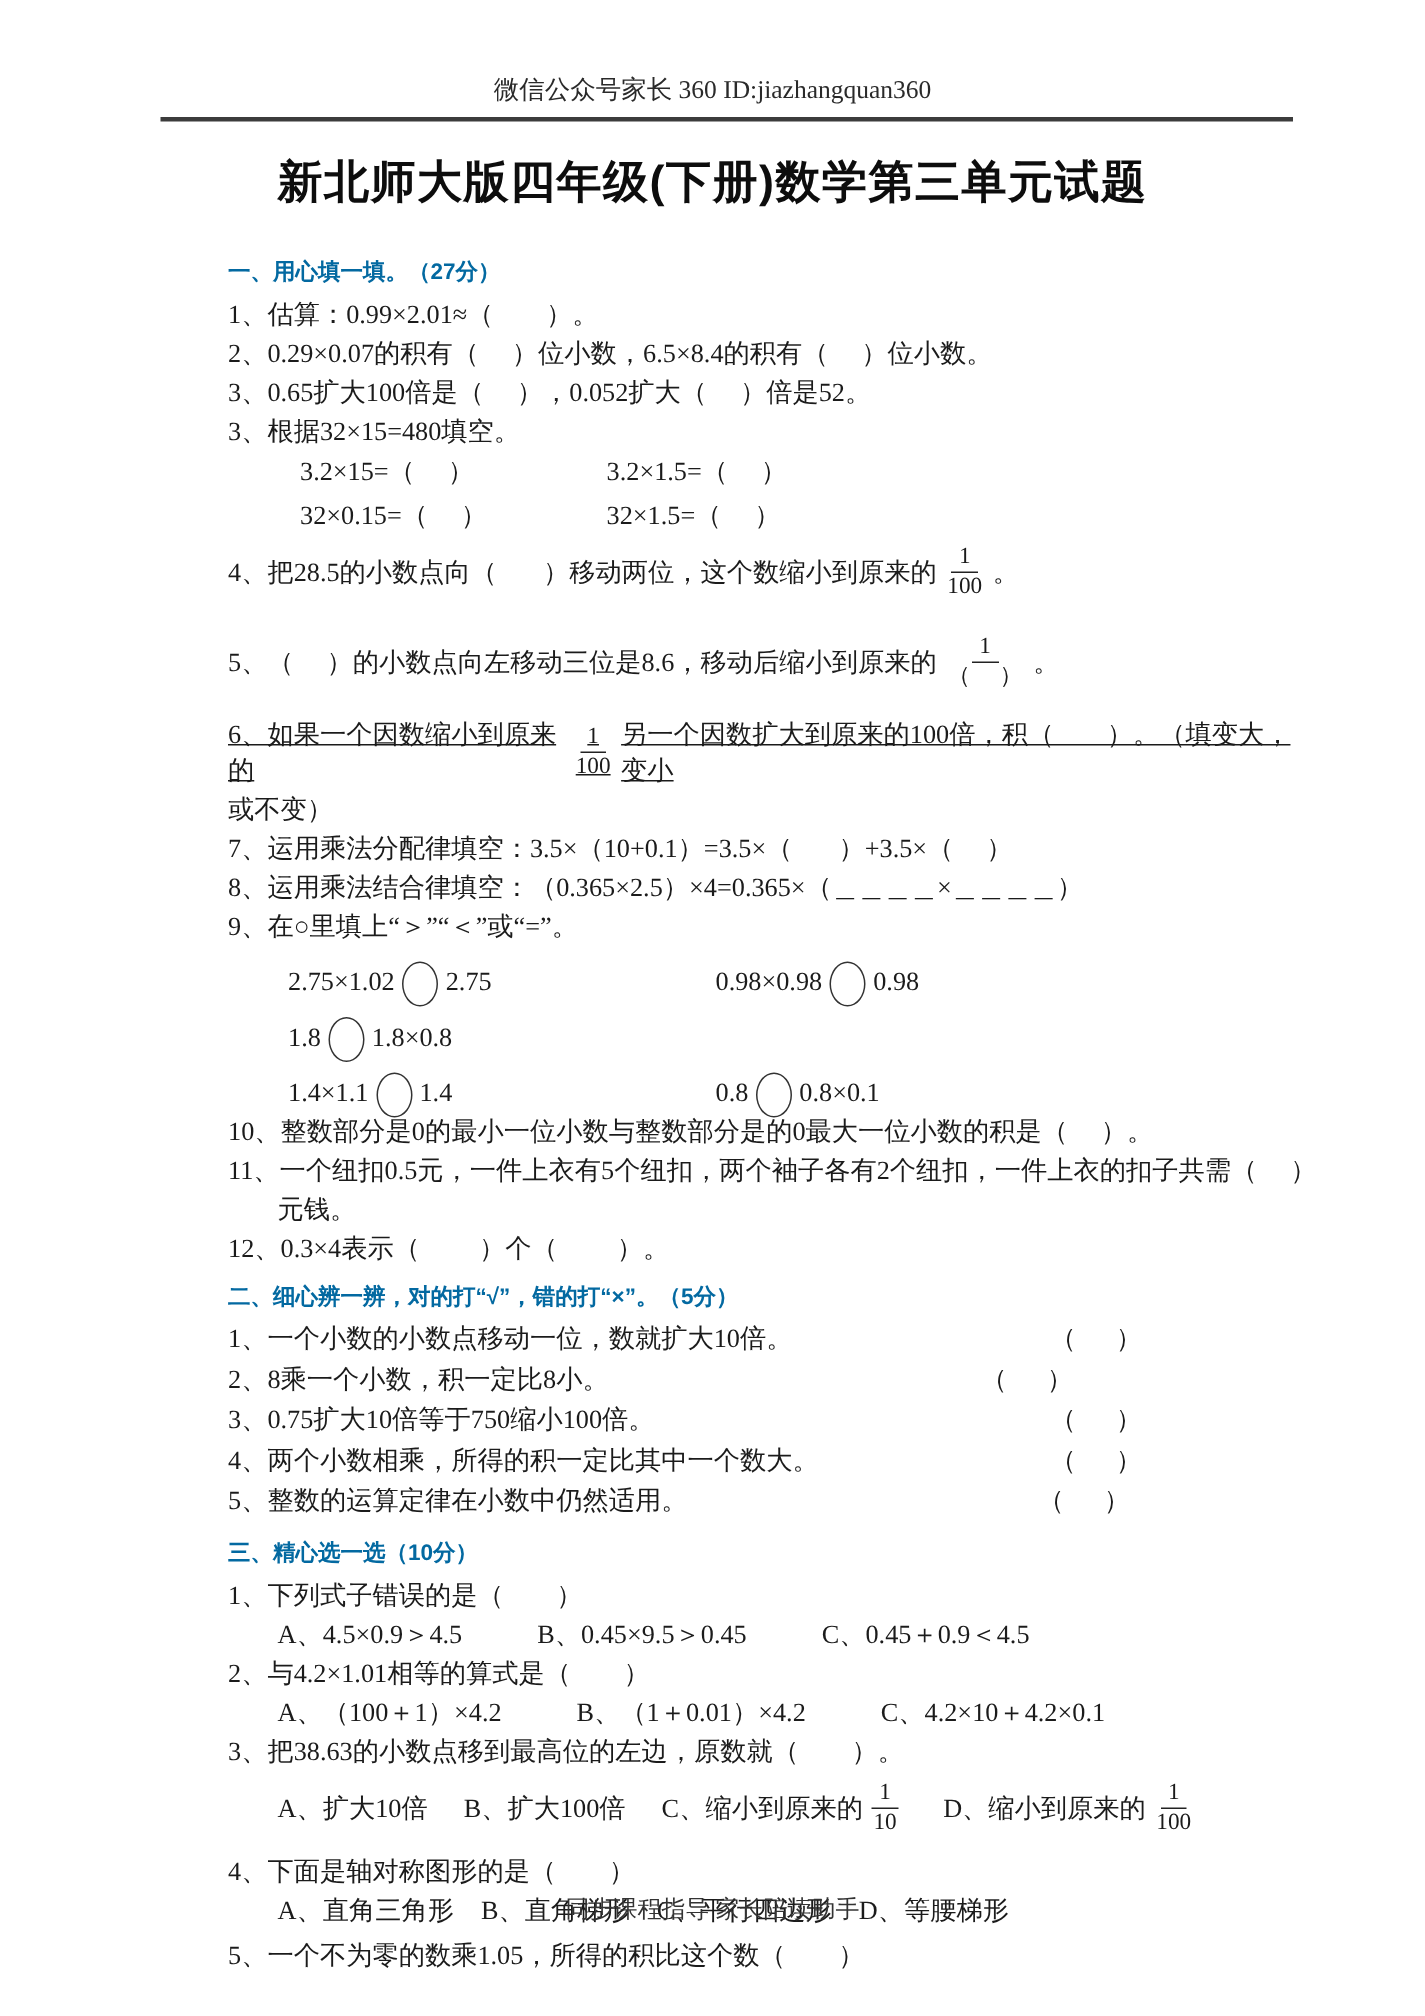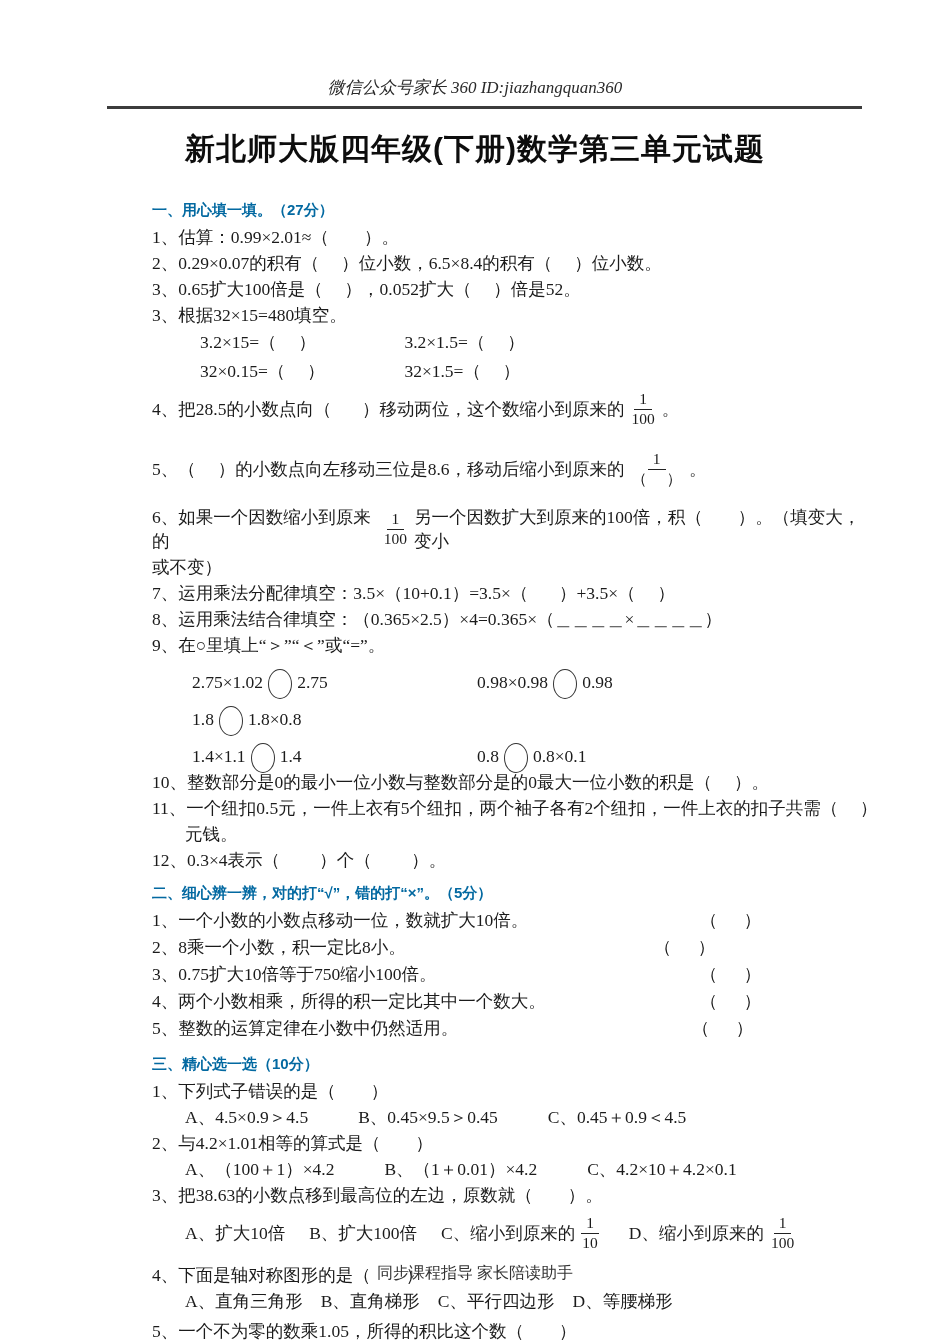--- a/index.html
+++ b/index.html
@@ -5,22 +5,22 @@
   html,body { margin:0; padding:0; background:#ffffff; }
   body {
     width:950px; height:1344px; overflow:hidden;
     color:#1b1b1b;
     font-family:"Liberation Serif","DejaVu Serif",serif;
     font-size:17.5px;
   }
   .page { position:relative; width:950px; height:1344px; background:#fff; }
 
   .hdr {
-    padding-top:76px; text-align:center;
-    font-size:17px; color:#2a2a2a;font-style:italic;
+    padding-top:48px; text-align:center;
+    font-size:17px; color:#2a2a2a;
   }
   .hdr-rule {
     border:0; border-top:3px solid #3c3c3c;
     margin:7px 88px 0 107px;
   }
   .title {
     font-family:"Liberation Sans","DejaVu Sans",sans-serif;
     font-weight:700; font-size:30px; letter-spacing:1px;
     text-align:center; margin:20px 0 0 0; color:#0d0d0d;
   }
@@ -103,21 +103,21 @@
       <span class="frac"><span class="num t">1</span><span class="den t">100</span></span>
       <span class="t">。</span>
     </div>
 
     <div class="frl tall" style="margin-top:12px;">
       <span class="t">5、（     ）的小数点向左移动三位是8.6，移动后缩小到原来的</span>
       <span class="frac"><span class="num t">1</span><span class="den t">（     ）</span></span>
       <span class="t">。</span>
     </div>
 
-    <div class="frl tall" style="margin-top:10px;">
+    <div class="frl tall" style="margin-top:10px;text-decoration:underline;">
       <span class="t">6、如果一个因数缩小到原来的</span>
       <span class="frac"><span class="num t">1</span><span class="den t">100</span></span>
       <span class="t">另一个因数扩大到原来的100倍，积（        ）。（填变大，变小</span>
     </div>
     <div class="line t">或不变）</div>
 
     <div class="line t">7、运用乘法分配律填空：3.5×（10+0.1）=3.5×（       ）+3.5×（     ）</div>
     <div class="line t">8、运用乘法结合律填空：（0.365×2.5）×4=0.365×（＿＿＿＿×＿＿＿＿）</div>
     <div class="line t">9、在○里填上“＞”“＜”或“=”。</div>
 

